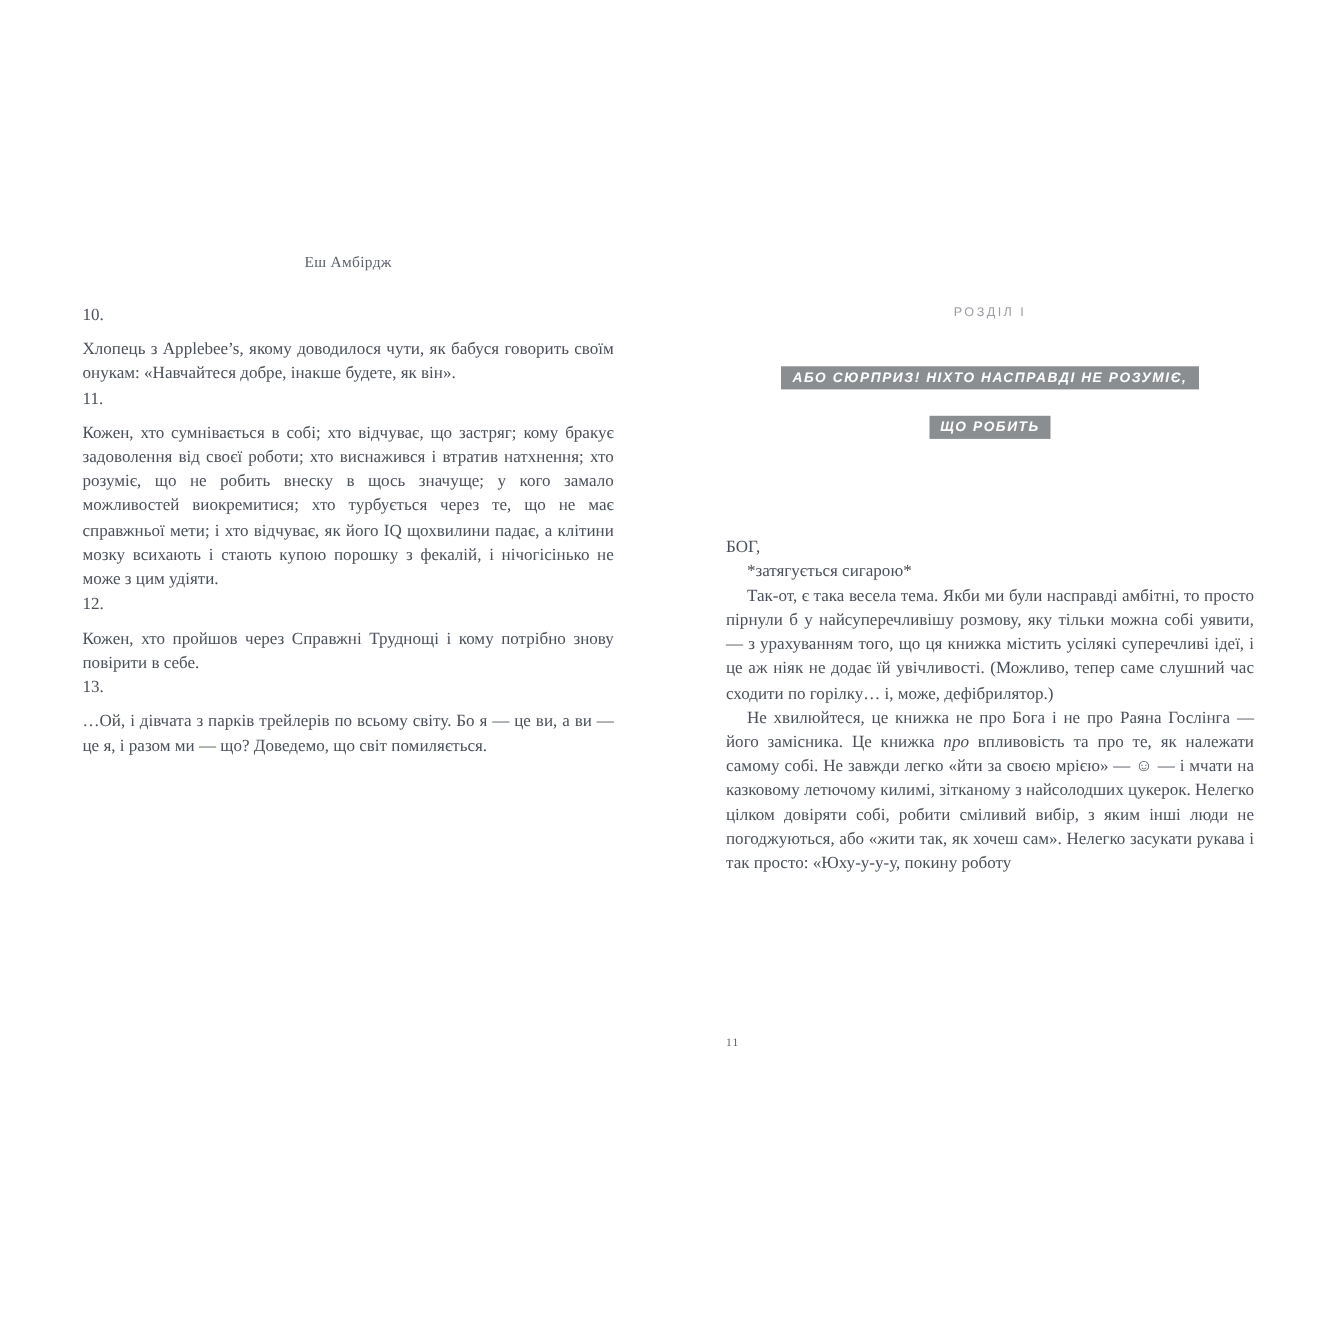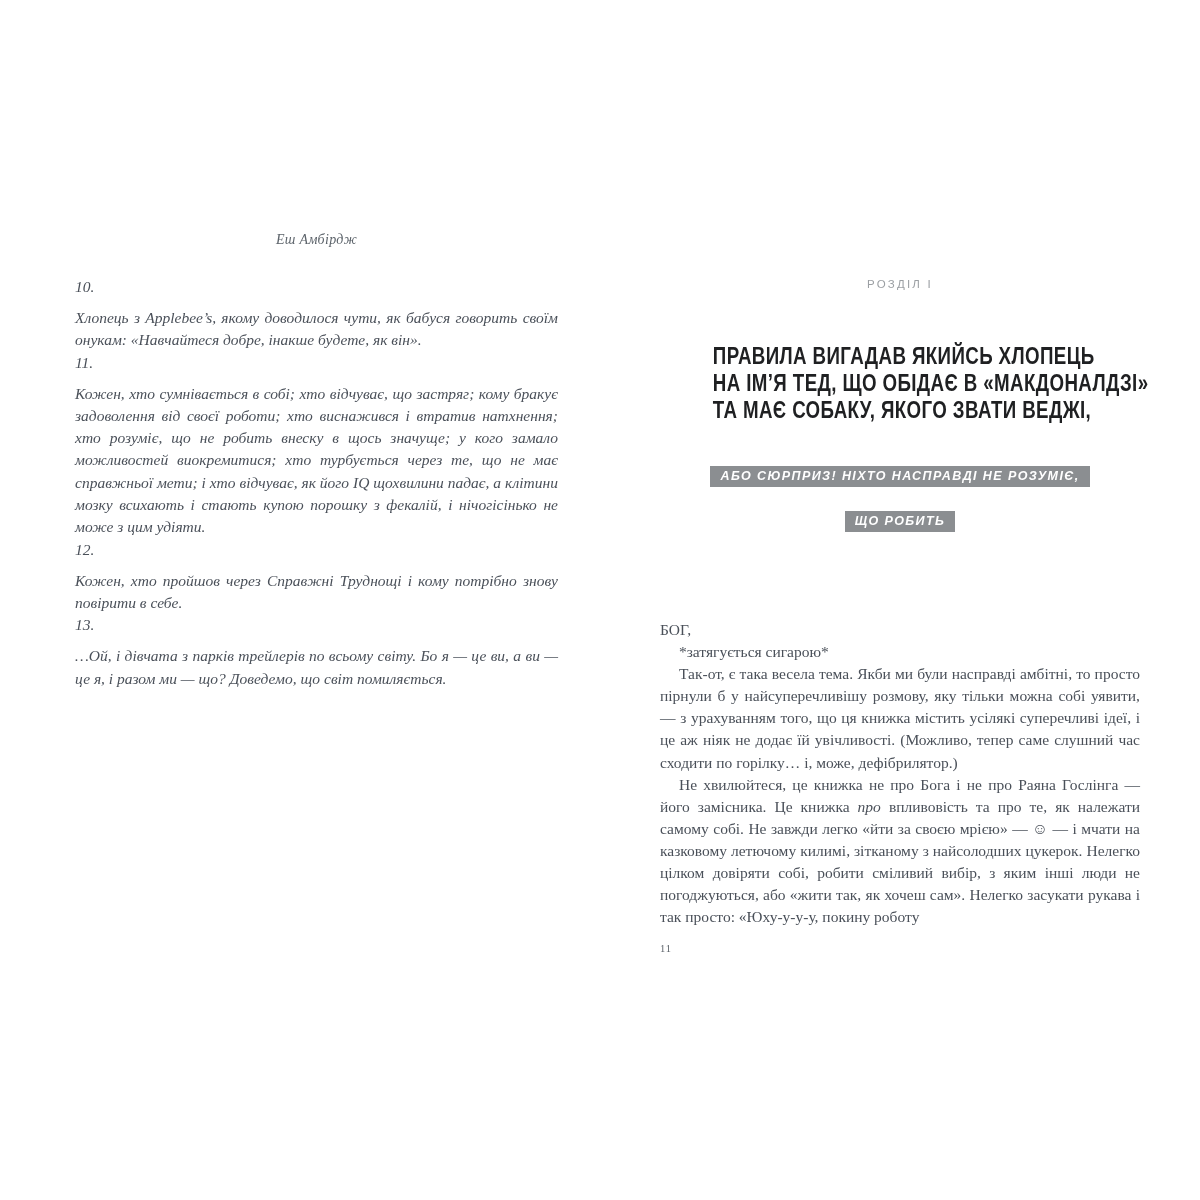--- a/index.html
+++ b/index.html
@@ -23,21 +23,20 @@
     width: 1200px; height: 1200px;
     background: var(--page-bg);
     overflow: hidden;
   }
 
   
   .page-left {
     position: absolute;
     left: 75px; top: 231px;
     width: 483px;
-    font-style: italic;
   }
   .running-header {
     text-align: center;
     font-size: 14px;
     line-height: 17px;
     color: #5c636a;
     letter-spacing: 0.3px;
     margin-bottom: 28px;
   }
   .numbered-list {
@@ -136,25 +135,20 @@
         </div>
         <div class="li">
           <span class="num">13.</span>
           <span class="litext">…Ой, і дівчата з парків трейлерів по всьому світу. Бо я — це ви, а ви — це я, і разом ми — що? Доведемо, що світ помиляється.</span>
         </div>
       </div>
   </section>
 
   <section class="page page-right">
     <div class="chapter-label">РОЗДІЛ І</div>
-    <h1 class="chapter-title">
-        <div class="title-line">ПРАВИЛА ВИГАДАВ ЯКИЙСЬ ХЛОПЕЦЬ</div>
-        <div class="title-line">НА ІМ’Я ТЕД, ЩО ОБІДАЄ В «МАКДОНАЛДЗІ»</div>
-        <div class="title-line">ТА МАЄ СОБАКУ, ЯКОГО ЗВАТИ ВЕДЖІ,</div>
-      </h1>
     <div class="chapter-subtitle">
         <div class="badge-row"><span class="badge">АБО СЮРПРИЗ! НІХТО НАСПРАВДІ НЕ РОЗУМІЄ,</span></div>
         <div class="badge-row"><span class="badge">ЩО РОБИТЬ</span></div>
       </div>
     <div class="chapter-body">
         <p class="para"><span>БОГ,</span></p>
         <p class="para indent"><span>*затягується сигарою*</span></p>
         <p class="para indent"><span>Так-от, є така весела тема. Якби ми були насправді амбітні, то просто пірнули б у найсуперечливішу розмову, яку тільки можна собі уявити, — з урахуванням того, що ця книжка містить усілякі суперечливі ідеї, і це аж ніяк не додає їй увічливості. (Можливо, тепер саме слушний час сходити по горілку… і, може, дефібрилятор.)</span></p>
         <p class="para indent"><span>Не хвилюйтеся, це книжка не про Бога і не про Раяна Гослінга — його замісника. Це книжка </span><span class="it">про</span><span> впливовість та про те, як належати самому собі. Не завжди легко «йти за своєю мрією» — ☺ — і мчати на казковому летючому килимі, зітканому з найсолодших цукерок. Нелегко цілком довіряти собі, робити сміливий вибір, з яким інші люди не погоджуються, або «жити так, як хочеш сам». Нелегко засукати рукава і так просто: «Юху-у-у-у, покину роботу</span></p>
       </div>

